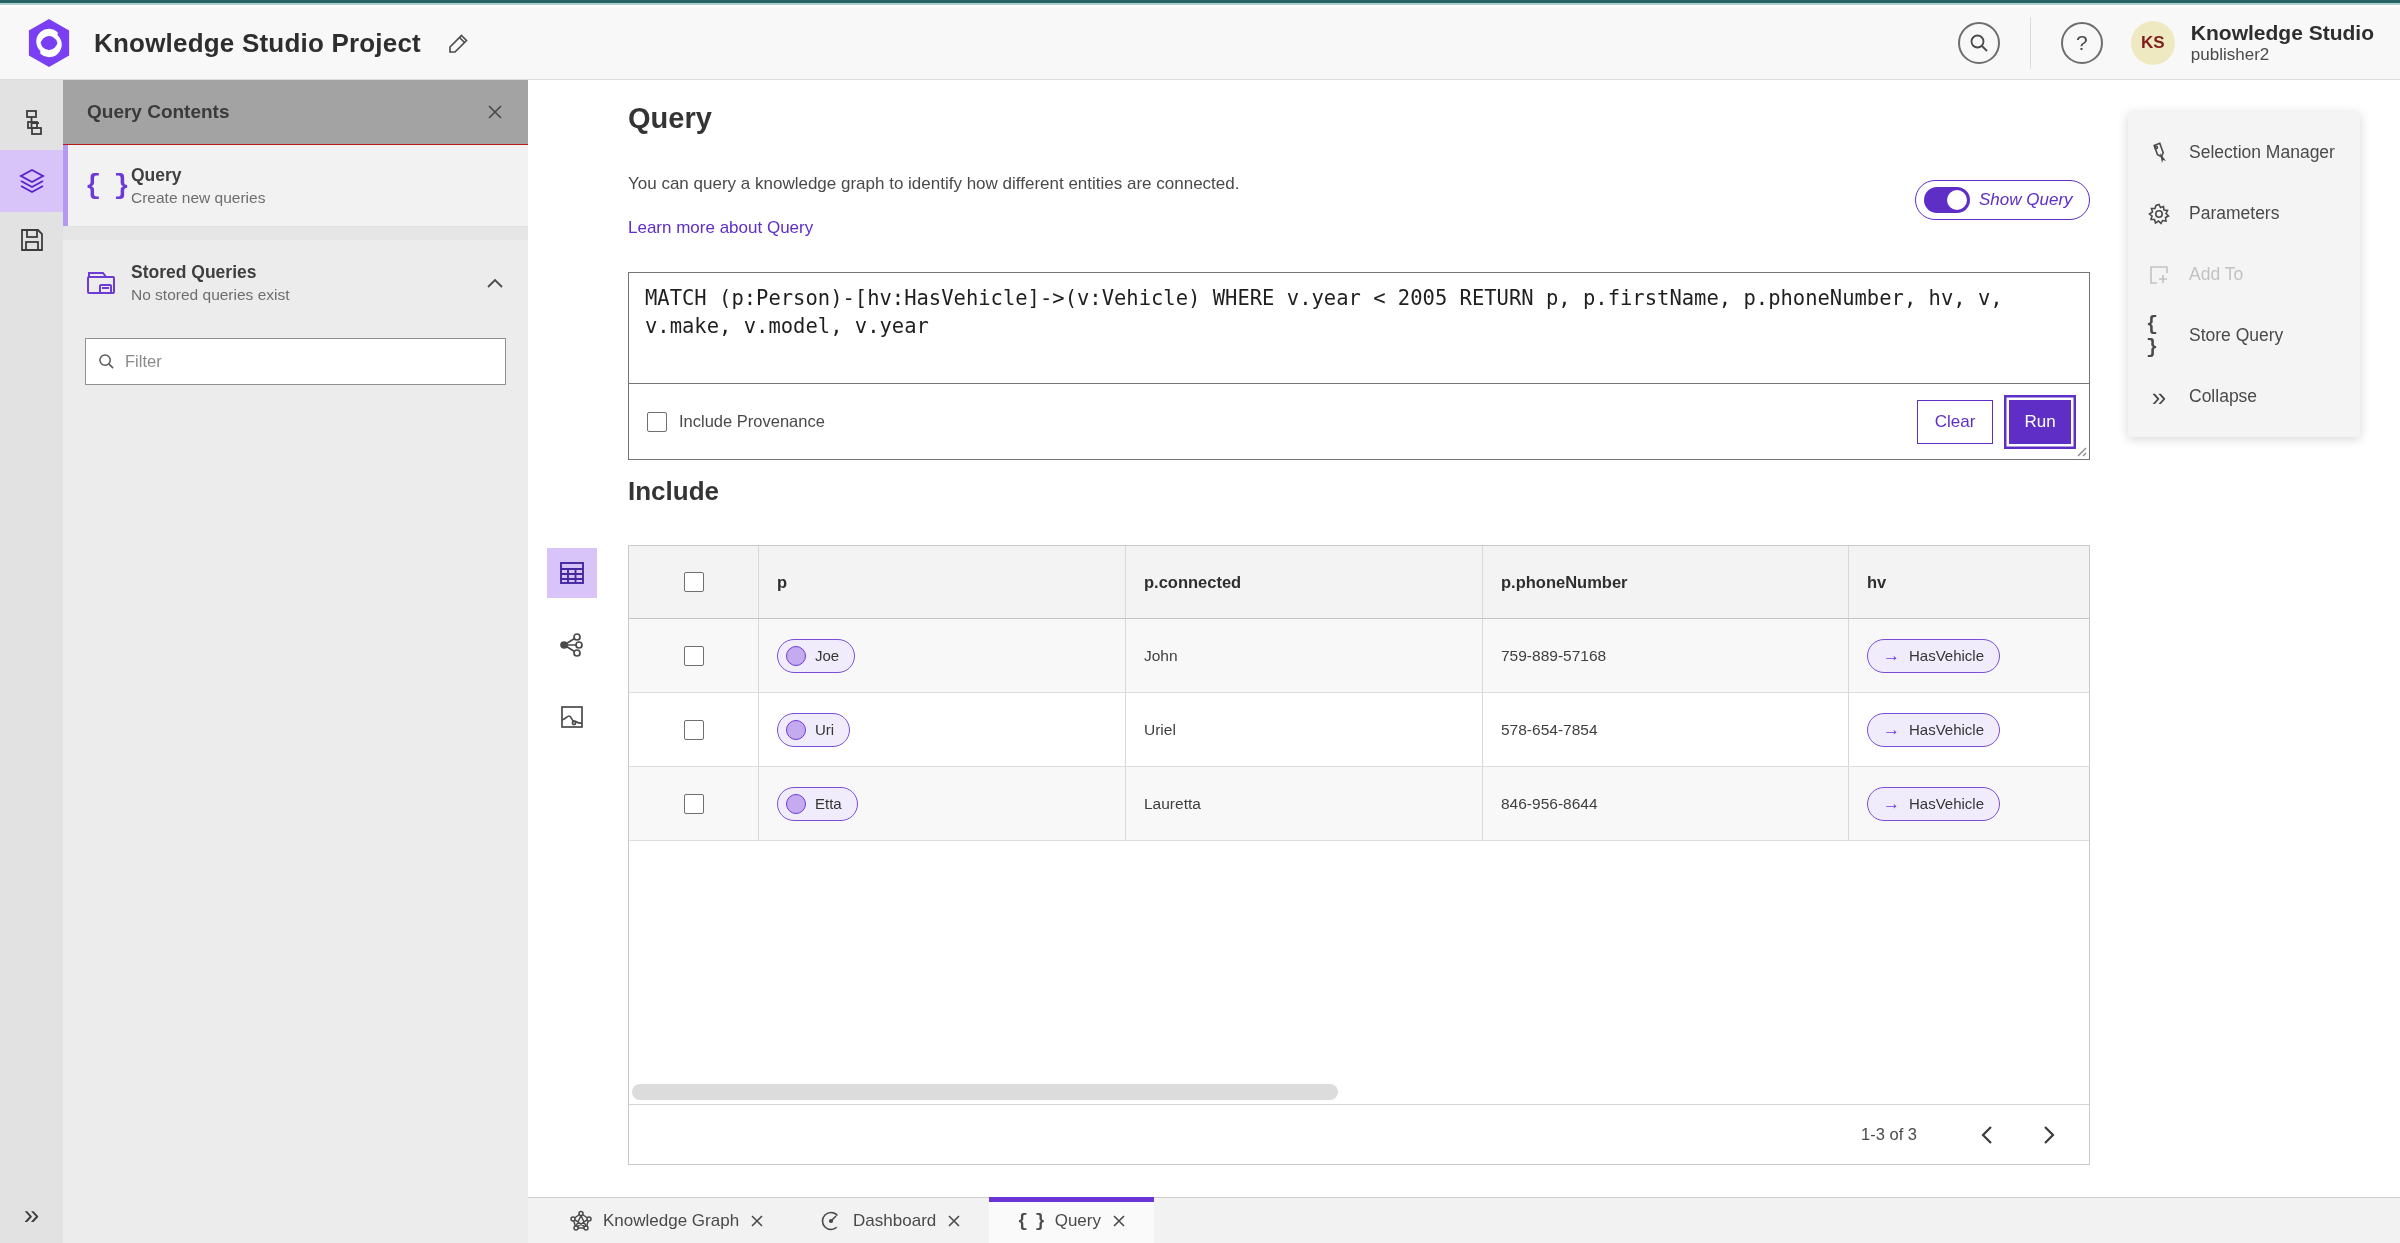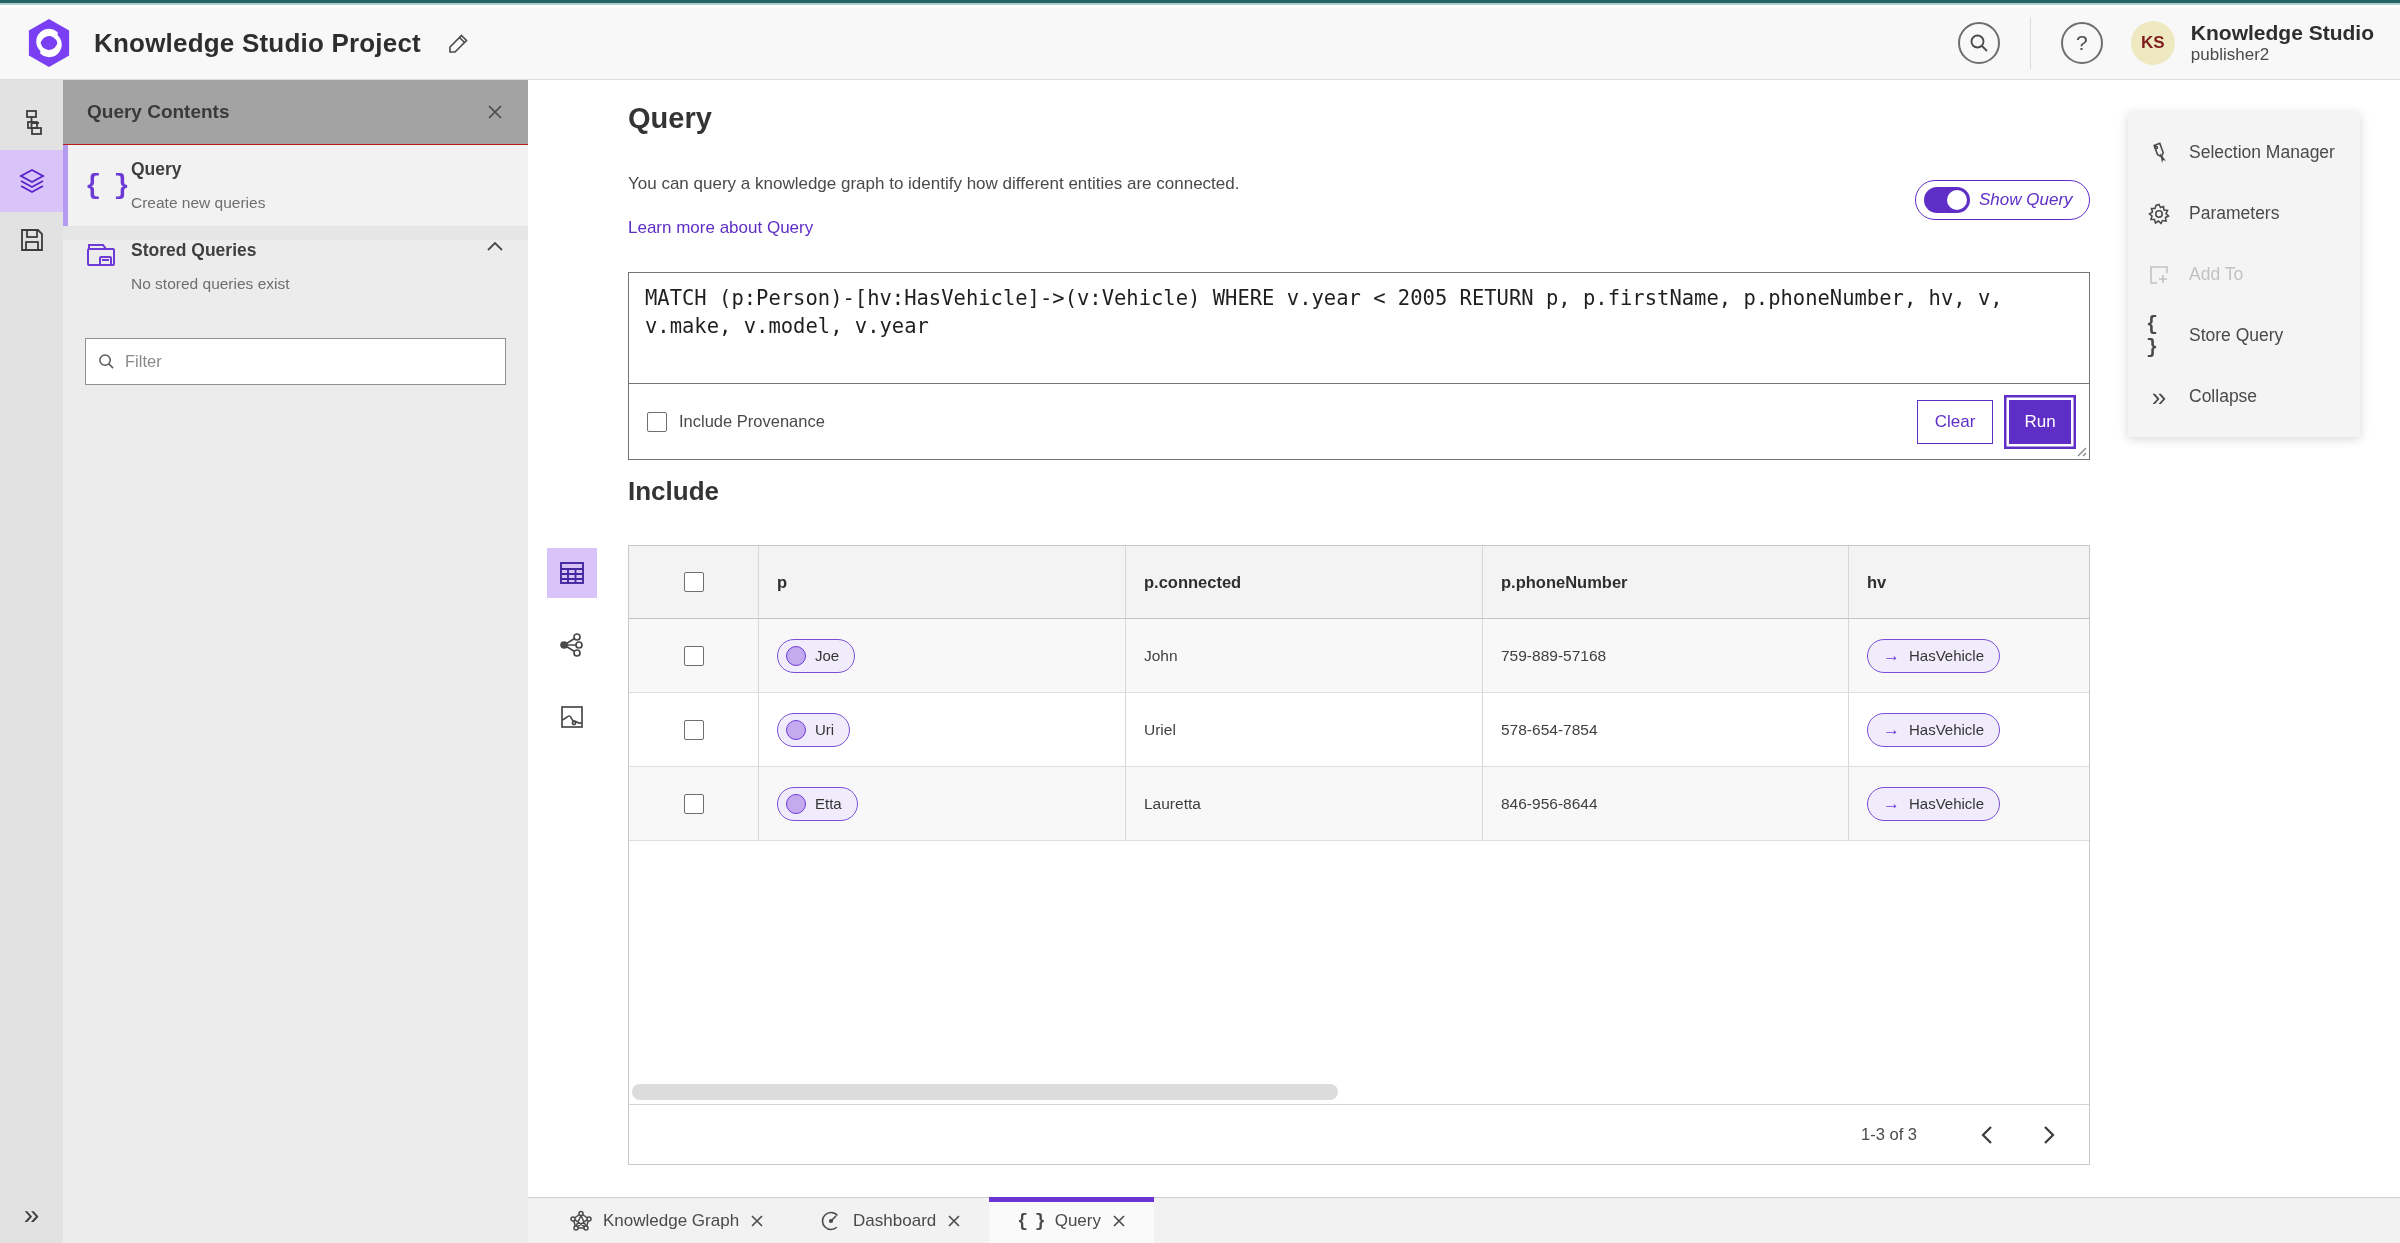--- a/index.html
+++ b/index.html
@@ -43,23 +43,23 @@
                   display:flex; align-items:center; padding:0 24px; }
   .panel-title { font-size:19px; font-weight:700; color:#3a3a3a; }
   .panel-close { margin-left:auto; background:none; border:none; cursor:pointer; color:#4a4a4a; display:flex; }
   .panel-item { position:relative; height:82px; background:#f2f2f2; display:flex;
                 align-items:center; padding:0 24px 0 22px; cursor:pointer;
                 border-bottom:1px solid #e2e2e2; }
   .sel-indicator { position:absolute; left:0; top:0; bottom:0; width:5px; background:#b49bf0; }
   .brace-icon { font-size:27px; font-weight:600; color:#6d3ad6; width:46px; flex:0 0 auto;
                 font-family:"Liberation Mono", monospace; letter-spacing:-2px; }
   .item-text .item-label { font-size:17.5px; font-weight:700; color:#3f3f3f; }
-  .item-text .item-sub { font-size:15.5px; color:#6e6e6e; margin-top:14px; }
+  .item-text .item-sub { font-size:15.5px; color:#6e6e6e; margin-top:3px; }
   .panel-gap { height:13px; background:#e6e6e6; }
-  .panel-item2 { height:86px; background:#ececec; display:flex; align-items:flex-start;
+  .panel-item2 { height:86px; background:#ececec; display:flex; align-items:center;
                  padding:0 24px 0 22px; cursor:pointer; }
   .stored-icon { width:46px; flex:0 0 auto; color:#6d3ad6; }
   .chev-btn { margin-left:auto; background:none; border:none; cursor:pointer; color:#4a4a4a; display:flex; }
   .filter-box { margin:12px 22px 0 22px; height:47px; background:#fff; border:1px solid #919191;
                 display:flex; align-items:center; padding:0 12px; gap:10px; }
   .filter-box input { border:none; outline:none; background:transparent; font-size:16.5px;
                       color:#3a3a3a; width:100%; font-family:"Liberation Sans", sans-serif; }
   .filter-box input::placeholder { color:#8a8a8a; }
 
   

